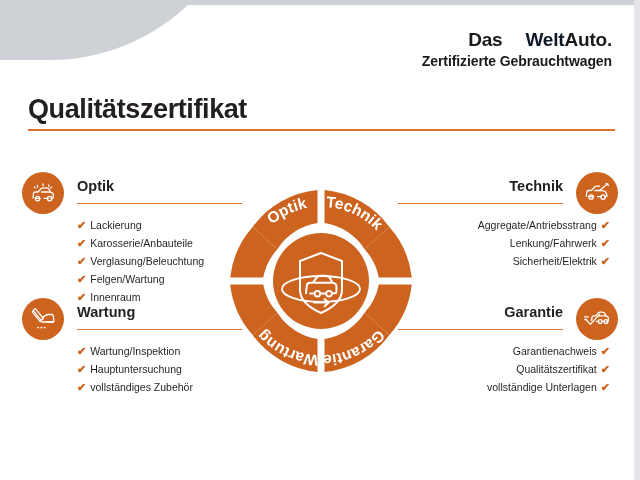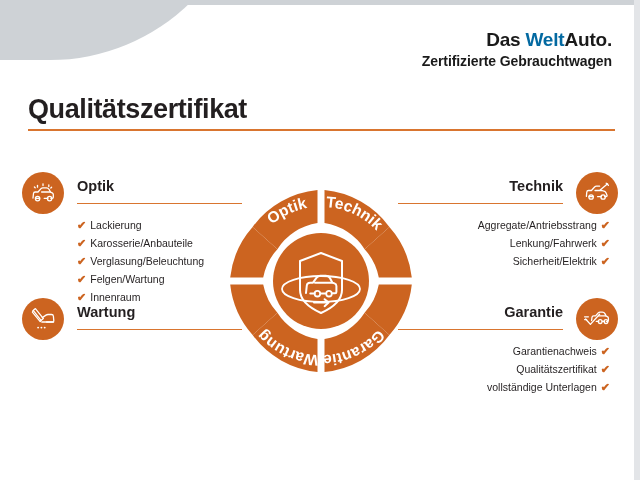--- a/index.html
+++ b/index.html
@@ -51,21 +51,21 @@
     text-align: right;
     line-height: 1;
   }
   .logo-main {
     font-size: 19px;
     font-weight: bold;
     color: #1a1a1a;
     letter-spacing: -0.2px;
     white-space: nowrap;
   }
-  .logo-main .welt { color: #0369a1; }
+  .logo-main .welt { color: #0f172a; margin-left: 18px; }
   .logo-sub {
     margin-top: 5px;
     font-size: 14px;
     font-weight: bold;
     color: #1a1a1a;
     letter-spacing: -0.1px;
     white-space: nowrap;
   }
 
   
@@ -222,20 +222,25 @@
           <path d="M13.3 11.6 L17 9.1 C17.6 8.7 18.3 8.5 19 8.5 L22.5 8.5 C23.6 8.5 24.3 9.2 24.4 10.2 L24.8 14.6 C24.9 15.4 24.3 16 23.6 16 L12.8 16"></path>
           <path d="M17.6 16 L24.6 16"></path>
           <circle cx="9.1" cy="21.6" r="0.95" fill="#ffffff" stroke="none"></circle>
           <circle cx="12.4" cy="21.6" r="0.95" fill="#ffffff" stroke="none"></circle>
           <circle cx="15.7" cy="21.6" r="0.95" fill="#ffffff" stroke="none"></circle>
         </svg>
       </div>
       <div class="sec-title">Wartung</div>
       <div class="sec-rule"></div>
     </div>
+    <ul class="sec-list">
+      <li><span class="chk">✔</span><span>Wartung/Inspektion</span></li>
+      <li><span class="chk">✔</span><span>Hauptuntersuchung</span></li>
+      <li><span class="chk">✔</span><span>vollständiges Zubehör</span></li>
+    </ul>
   </div>
 
   <div class="section right sec-technik">
     <div class="sec-head">
       <div class="sec-icon">
         <svg width="28" height="22" viewBox="0 0 28 22" fill="none" stroke="#ffffff" stroke-width="1.3" stroke-linecap="round" stroke-linejoin="round">
           <path d="M3.4 14.4 L3.8 10 C3.9 9.1 4.6 8.5 5.5 8.5 L8.4 8.5 L11.6 5 C12.1 4.5 12.7 4.2 13.4 4.2 L16.6 4.2"></path>
           <path d="M18.6 8.5 L21 9.2 C22 9.5 22.7 10.2 23.1 11.1 L24 13.2 C24.3 13.9 23.9 14.6 23.1 14.6 L21.6 14.6"></path>
           <path d="M6 14.7 L10.2 14.7"></path>
             <path d="M14.6 14.7 L18.4 14.7"></path>

